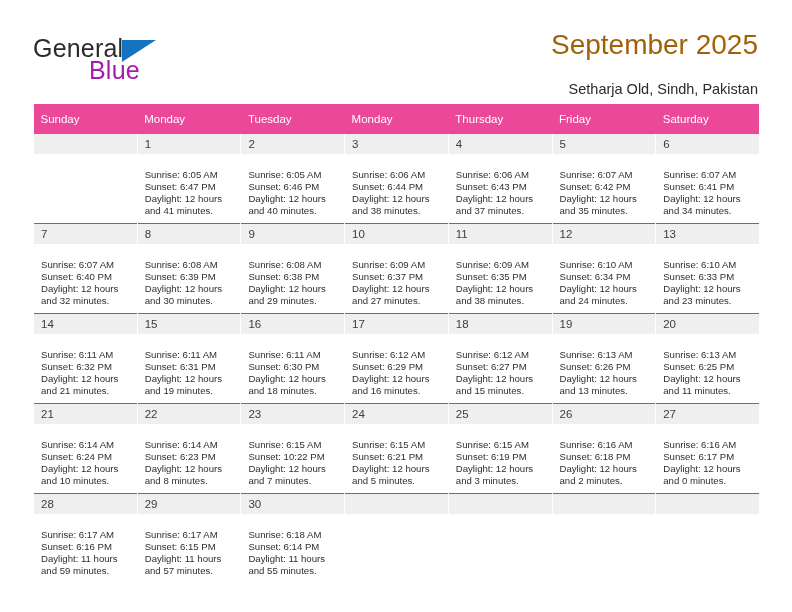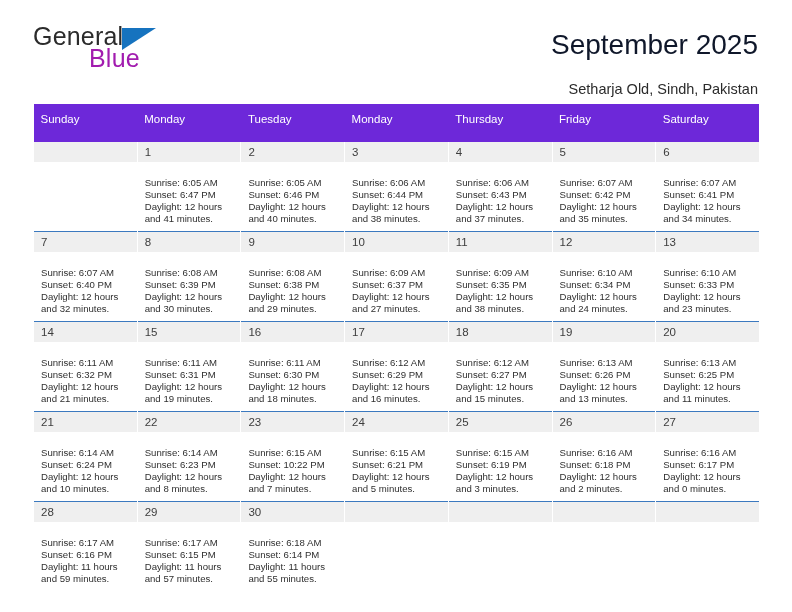--- a/index.html
+++ b/index.html
@@ -26,21 +26,21 @@
   .top-bar {
     position: absolute;
     left: 0;
     top: 0;
     width: 792px;
     height: 100px;
   }
   .brand {
     position: absolute;
     left: 33px;
-    top: 22px;
+    top: 34px;
     width: 220px;
     height: 50px;
   }
   .brand-general {
     position: absolute;
     left: 0;
     top: 0;
     font-size: 25px;
     letter-spacing: 0.2px;
     color: #2b2b2b;
@@ -66,21 +66,21 @@
 
   .title-block {
     position: absolute;
     right: 34px;
     top: 28px;
     text-align: right;
   }
   .cal-title {
     font-size: 28px;
     font-weight: normal;
-    color: #0f172a;
+    color: #a16207;
     line-height: 34px;
     white-space: nowrap;
   }
   .cal-subtitle {
     font-size: 14.5px;
     color: #2b2b2b;
     line-height: 22px;
     margin-top: 16px;
     white-space: nowrap;
   }
@@ -90,26 +90,26 @@
     position: absolute;
     left: 33px;
     top: 104px;
     width: 726px;
     border-collapse: collapse;
     table-layout: fixed;
   }
   .calendar col { width: 103.71px; }
 
   thead th {
-    background: #6d28d9;
+    background: #ec4899;
     color: #ffffff;
     font-size: 11.5px;
     font-weight: normal;
     text-align: left;
-    padding: 5px 0 13px 7px;
+    padding: 5px 0 5px 7px;
     height: 20px;
     border: none;
   }
 
   tbody td {
     vertical-align: top;
     padding: 0;
     border-left: 1px solid #ffffff;
     border-right: 1px solid #ffffff;
     border-top: 1px solid #3b79bf;

